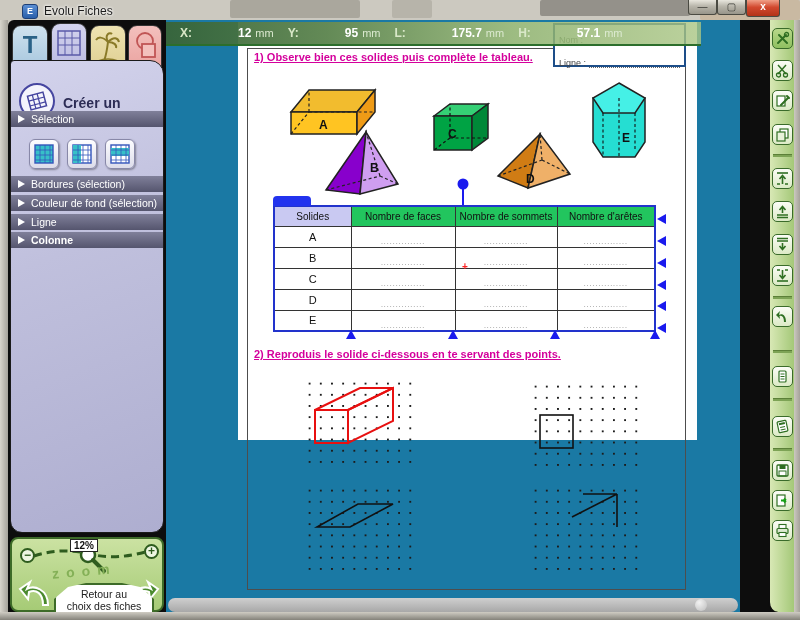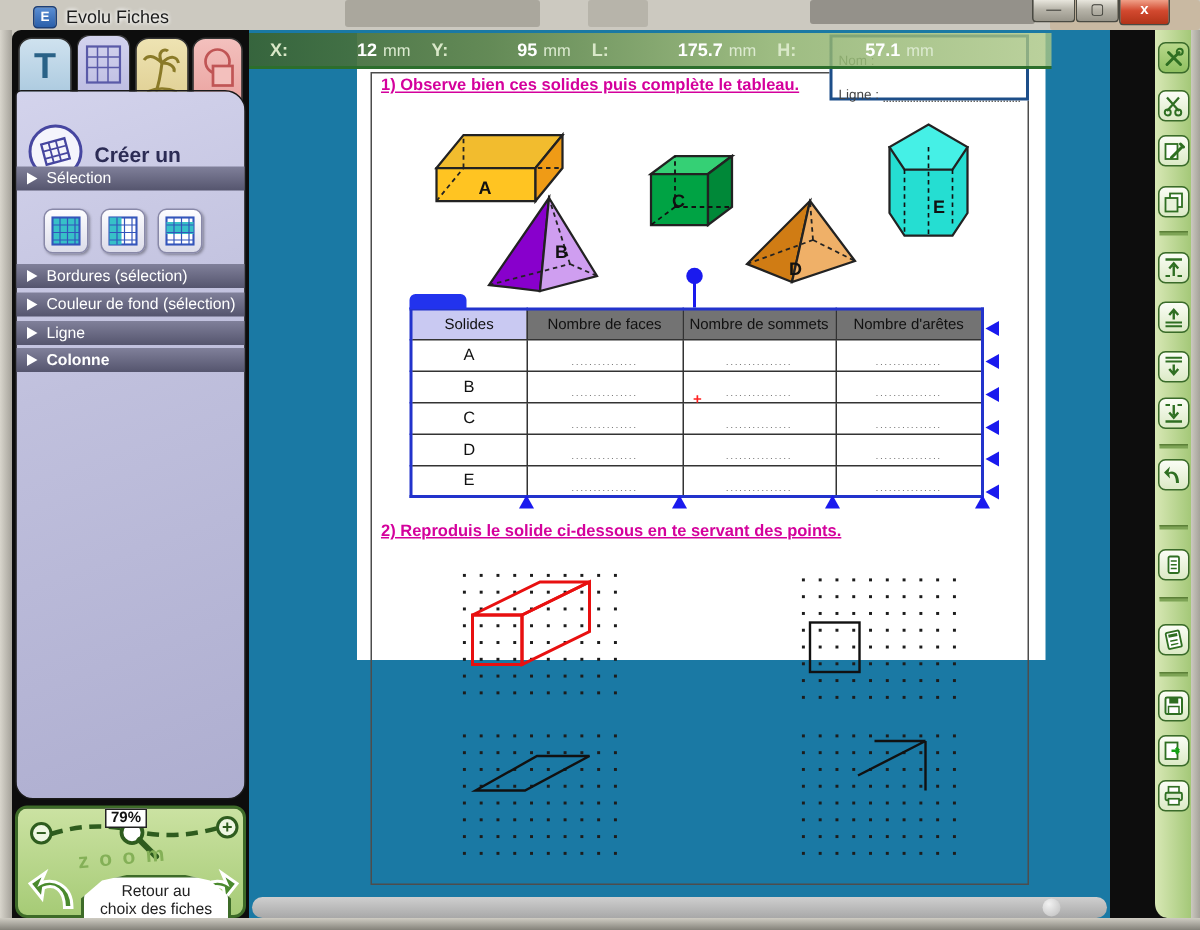--- a/index.html
+++ b/index.html
@@ -63,21 +63,21 @@
   .coord .unit{color:#dcead0;font-size:11px;margin-left:4px;}
   .q-heading{position:absolute;color:#d4009c;font-size:11px;font-weight:bold;text-decoration:underline;z-index:5;white-space:nowrap;}
 
   .nomdate{position:absolute;left:315px;top:1px;width:133px;height:44px;border:2px solid #1d4e89;box-sizing:border-box;z-index:10;background:#fff;}
   .nd-row{height:20px;font-size:9px;color:#444;display:flex;align-items:flex-end;padding:0 4px 3px 4px;}
   .nd-fill{flex:1;border-bottom:1px dotted #666;margin-left:3px;height:8px;}
 
   
   .wtable{position:absolute;left:35px;top:183px;width:381px;border:2px solid #2233cc;border-collapse:collapse;table-layout:fixed;background:#fff;z-index:6;}
   .wtable td,.wtable th{border:1px solid #333;padding:0;box-sizing:border-box;}
-  .wtable th{height:20px;font-size:10px;font-weight:normal;color:#111;background:#737373;}
+  .wtable th{height:20px;font-size:10px;font-weight:normal;color:#111;background:#22c55e;}
   .wtable th.solides{background:#c9c9f2;}
   .wtable td{height:21px;text-align:center;vertical-align:middle;}
   .wtable td.letter{font-size:11px;color:#111;}
   .wtable td .dots{font-size:7px;color:#777;letter-spacing:1px;line-height:1;padding-top:10px;}
   .seltab{position:absolute;left:35px;top:174px;width:38px;height:10px;background:#2233ee;border-radius:4px 4px 0 0;z-index:7;}
   .tri-left{position:absolute;width:0;height:0;border-top:5px solid transparent;border-bottom:5px solid transparent;border-right:9px solid #1a1aee;z-index:7;}
   .tri-up{position:absolute;width:0;height:0;border-left:5px solid transparent;border-right:5px solid transparent;border-bottom:9px solid #1a1aee;z-index:7;}
   .redcaret{position:absolute;color:#f22;font-size:10px;font-weight:bold;z-index:8;}
 
   .dotgrid{position:absolute;width:112px;height:92px;
@@ -180,21 +180,21 @@
 </div>
 
 <div class="zoompanel">
   <svg class="abs" style="left:0;top:0;" width="150" height="45">
     <path d="M22,17 Q50,8 78,15 T140,11" fill="none" stroke="#2e5c1e" stroke-width="3" stroke-dasharray="8,5"></path>
     <circle cx="76" cy="16" r="7" fill="#fff" stroke="#2e5c1e" stroke-width="2.5"></circle>
     <line x1="81" y1="21" x2="92" y2="32" stroke="#2e5c1e" stroke-width="4" stroke-linecap="round"></line>
   </svg>
   <div class="zbtn" style="left:8px;top:9px;">−</div>
   <div class="zbtn" style="left:132px;top:5px;">+</div>
-  <div class="zoomval">79%</div>
+  <div class="zoomval">12%</div>
   <div class="zoomword">zoom</div>
   <svg class="abs" style="left:6px;top:38px;" width="34" height="32">
     <path d="M30,28 C30,12 16,8 9,12 L12,5 L2,12 L10,22 L11,15 C18,12 25,16 25,28 Z" fill="#4a8a2e" stroke="#fff" stroke-width="2"></path>
   </svg>
   <svg class="abs" style="left:114px;top:38px;" width="34" height="32">
     <path d="M4,28 C4,12 18,8 25,12 L22,5 L32,12 L24,22 L23,15 C16,12 9,16 9,28 Z" fill="#4a8a2e" stroke="#fff" stroke-width="2"></path>
   </svg>
   <div class="retour">
     <div>Retour au</div>
     <div>choix des fiches</div>

